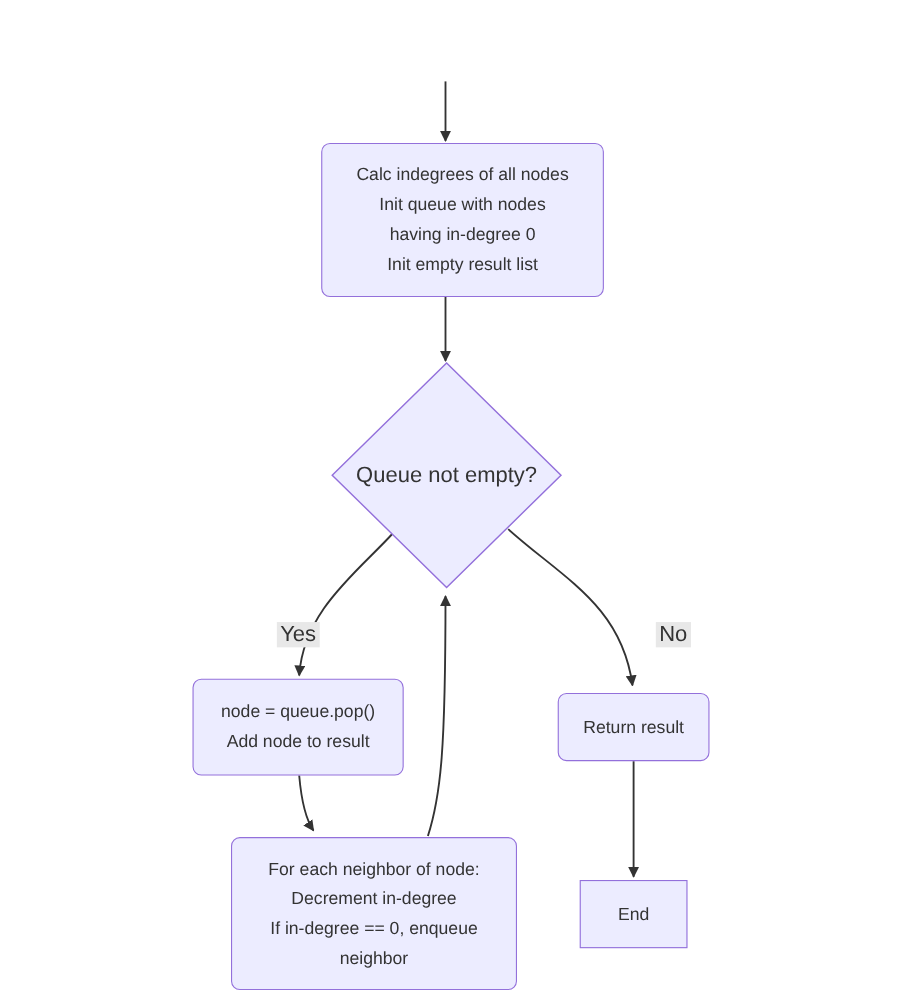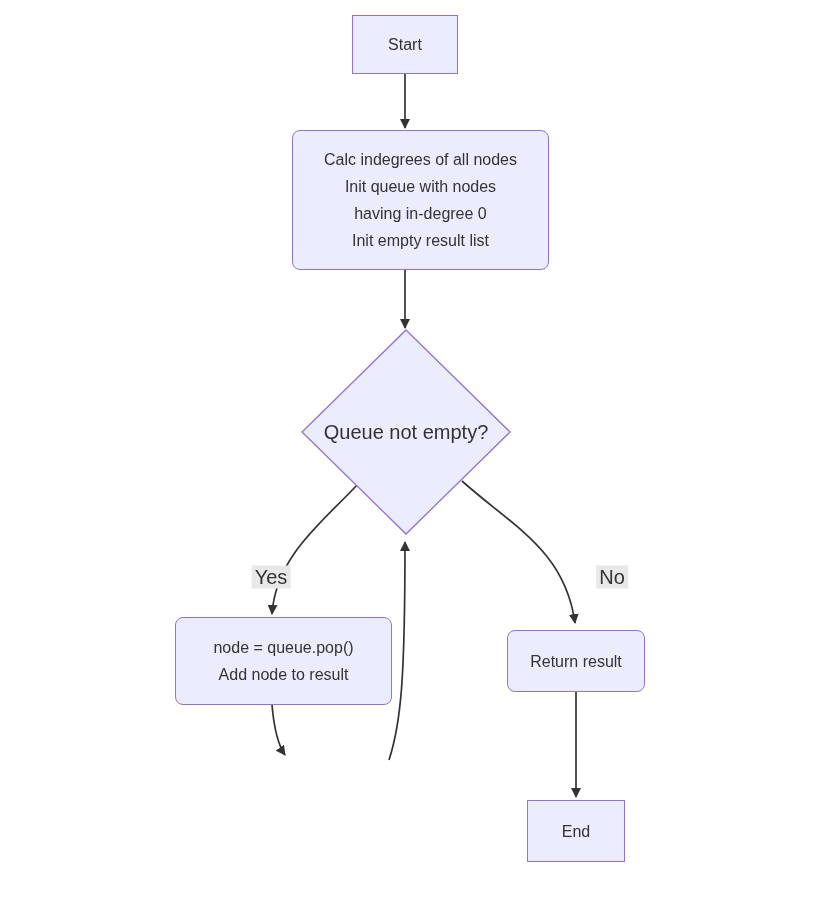--- a/index.html
+++ b/index.html
@@ -32,21 +32,21 @@
     border: 1.5px solid #9370db;
     color: #333333;
     font-size: 16px;
     line-height: 27px;
     white-space: pre-line;
   }
   .node.sharp { border-radius: 0; border-width: 1px; }
   .node.rounded { border-radius: 8px; }
   .node.start  { left: 352px; top: 15px;  width: 106px; height: 59px;  }
   .node.init   { left: 292px; top: 130px; width: 257px; height: 140px; }
-  .node.pop    { left: 175px; top: 617px; width: 217px; height: 88px;  }
+  .node.pop    { left: 175px; top: 617px; width: 192px; height: 88px;  }
   .node.foreach{ left: 210px; top: 761px; width: 260px; height: 139px; }
   .node.return { left: 507px; top: 630px; width: 138px; height: 62px;  }
   .node.end    { left: 527px; top: 800px; width: 98px;  height: 62px;  }
   .diamond-label {
     position: absolute;
     left: 306px; top: 412px;
     width: 200px; height: 40px;
     display: flex;
     align-items: center;
     justify-content: center;
@@ -82,32 +82,35 @@
     <path class="edge" d="M405,270 L405,328" marker-end="url(#arrow)"></path>
     <path class="edge" d="M357,485 C325,520 276,555 272,614" marker-end="url(#arrow)"></path>
     <path class="edge" d="M272,705 C274,728 278,745 285,755" marker-end="url(#arrow)"></path>
     <path class="edge" d="M389,760 C401,723 405,680 405,542" marker-end="url(#arrow)"></path>
     <path class="edge" d="M462,481 C512,526 565,550 575,623" marker-end="url(#arrow)"></path>
     <path class="edge" d="M576,692 L576,797" marker-end="url(#arrow)"></path>
 
     <polygon points="406,330 510,432 406,534 302,432" fill="#ececff" stroke="#9370db" stroke-width="1.3"></polygon>
   </svg>
 
-  <div class="node sharp start">Start</div>
 
   <div class="node rounded init">Calc indegrees of all nodes
 Init queue with nodes
 having in-degree 0
 Init empty result list</div>
 
   <div class="diamond-label">Queue not empty?</div>
 
   <div class="node rounded pop">node = queue.pop()
 Add node to result</div>
 
+  <div class="node rounded foreach">For each neighbor of node:
+Decrement in-degree
+If in-degree == 0, enqueue
+neighbor</div>
 
   <div class="node sharp end">End</div>
 
   <div class="node rounded return">Return result</div>
 
   <div class="edge-label yes">Yes</div>
 
   <div class="edge-label no">No</div>
 
 </div>

